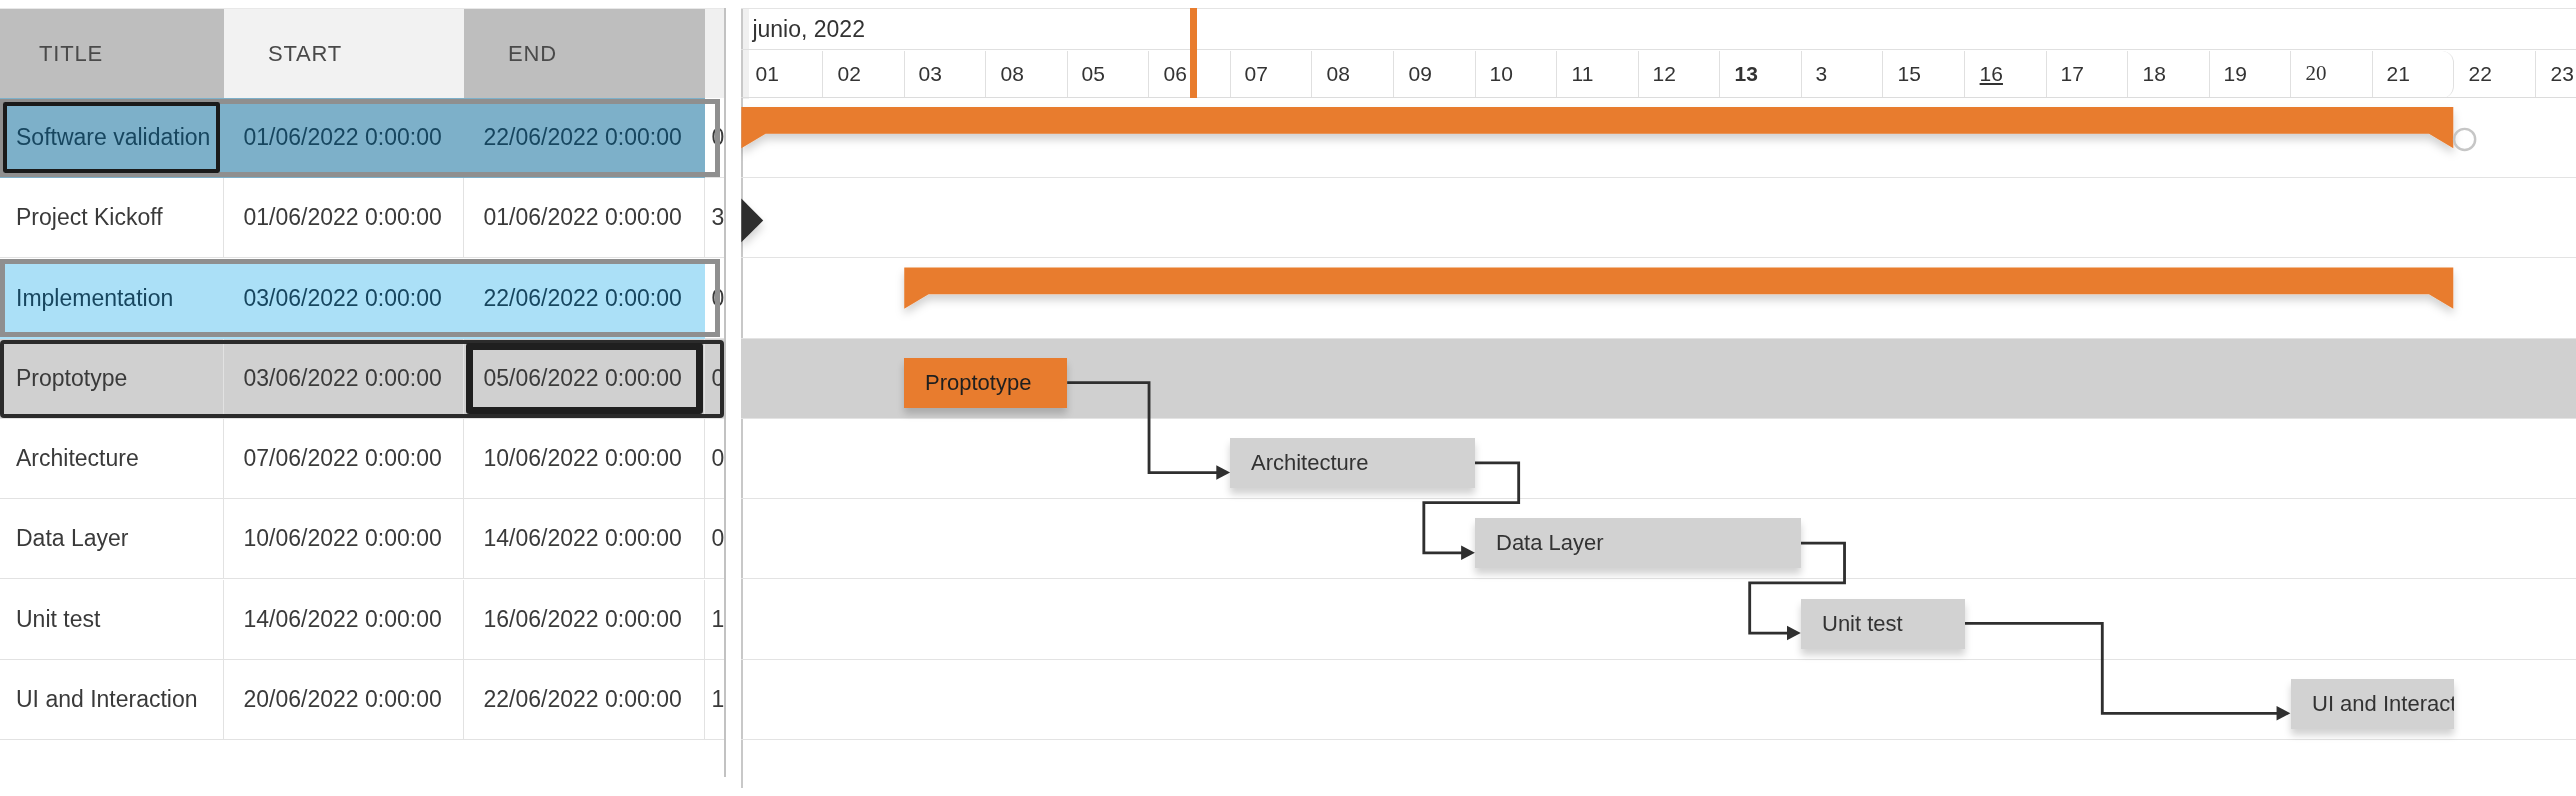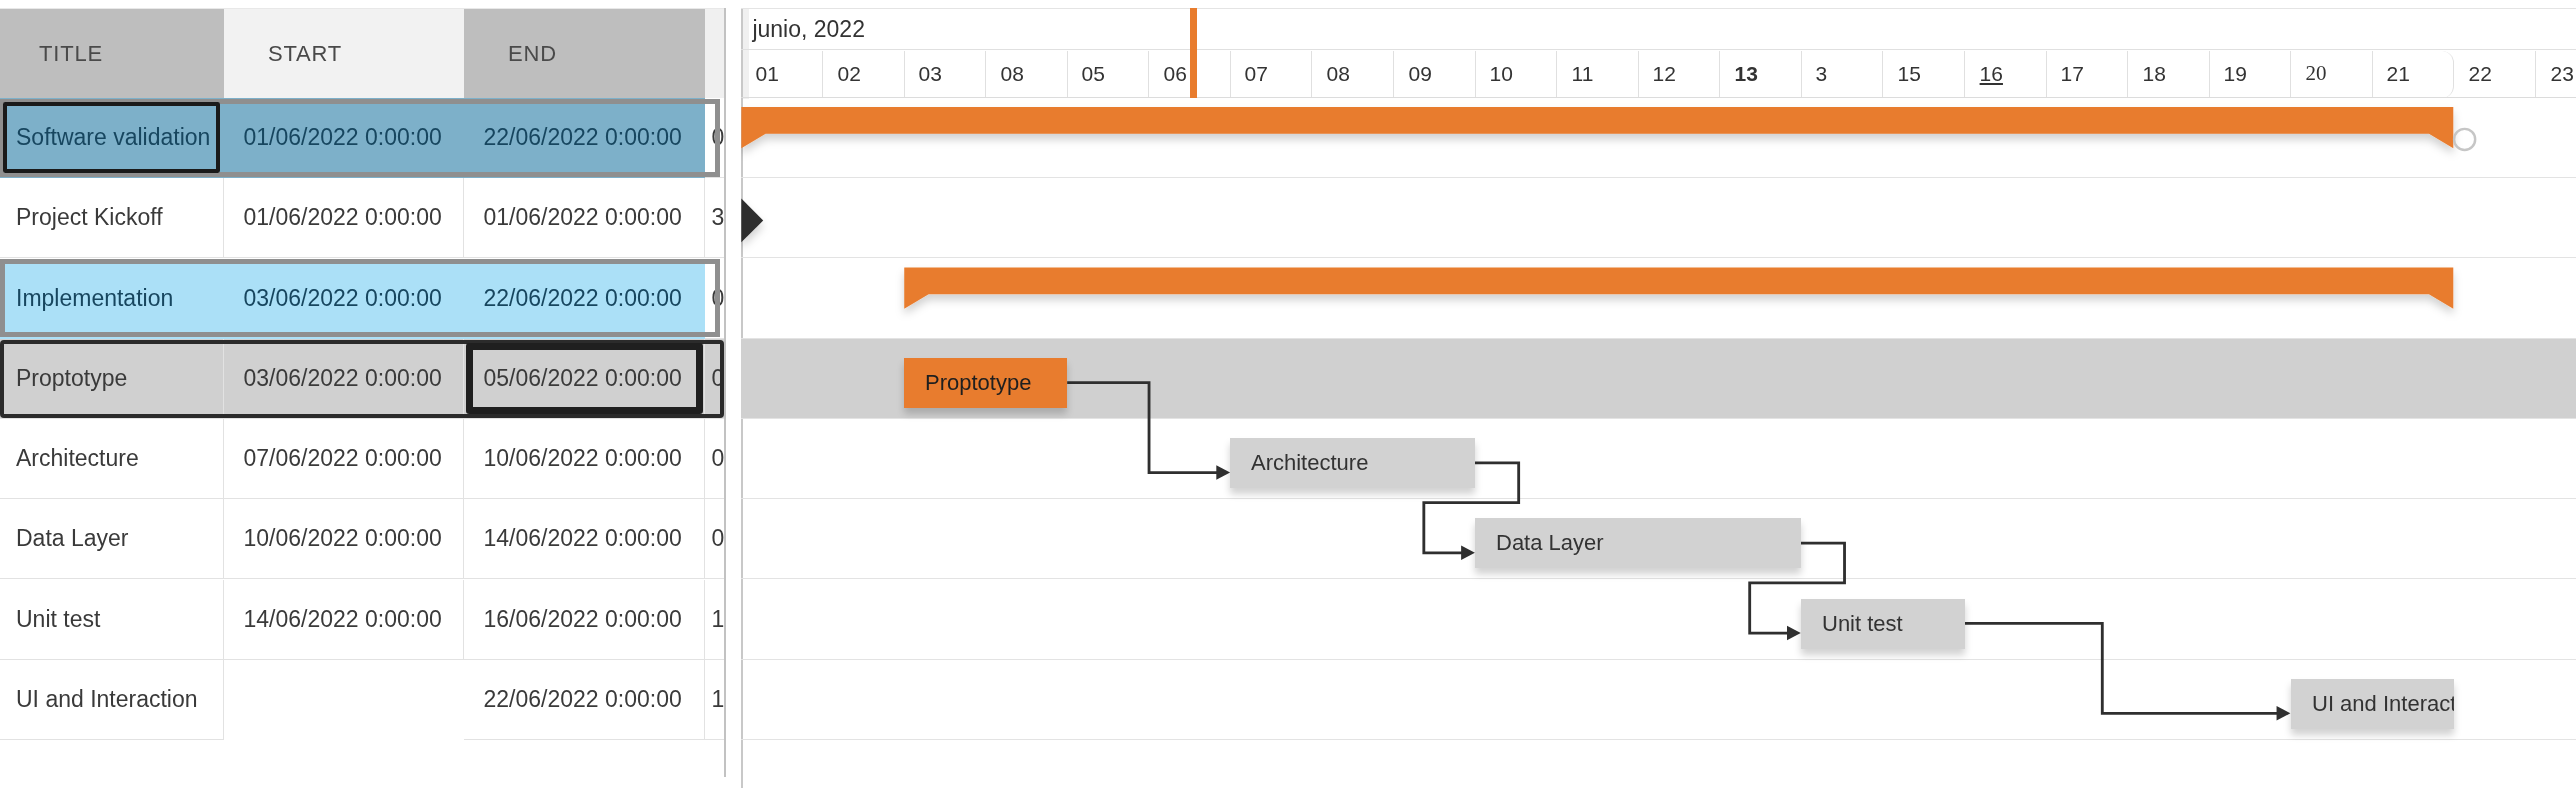--- a/index.html
+++ b/index.html
@@ -98,20 +98,21 @@
           <div class="g-cell" style="left: 705px; width: 21px; padding-left: 6.5px;">0</div>
         </div>
         <div class="g-row" style="top: 482px;">
           <div class="g-cell" style="left: 0px; width: 224px; padding-left: 16px;">Unit test</div>
           <div class="g-cell" style="left: 224px; width: 240px; padding-left: 19.5px;">14/06/2022 0:00:00</div>
           <div class="g-cell" style="left: 464px; width: 241px; padding-left: 19.5px;">16/06/2022 0:00:00</div>
           <div class="g-cell" style="left: 705px; width: 21px; padding-left: 6.5px;">1</div>
         </div>
         <div class="g-row" style="top: 562px;">
           <div class="g-cell" style="left: 0px; width: 224px; padding-left: 16px;">UI and Interaction</div>
+          <div class="g-cell" style="left: 224px; width: 240px; padding-left: 19.5px;">20/06/2022 0:00:00</div>
           <div class="g-cell" style="left: 464px; width: 241px; padding-left: 19.5px;">22/06/2022 0:00:00</div>
           <div class="g-cell" style="left: 705px; width: 21px; padding-left: 6.5px;">1</div>
         </div>
       </div>
   <div class="sel-frame" style="left: 0px; top: 91px; width: 720px; height: 78px;"></div>
       <div class="focus-frame" style="left: 3.2px; top: 94px; width: 217px; height: 71px; border: 4px solid rgb(26, 26, 26); border-radius: 2.4px;"></div>
       <div class="sel-frame" style="left: 0px; top: 251px; width: 720px; height: 78px;"></div>
       <div class="focus-frame" style="left: 0px; top: 332px; width: 724px; height: 78px; border: 4px solid rgb(43, 43, 43); border-radius: 4px;"></div>
       <div class="focus-frame" style="left: 466px; top: 335px; width: 237px; height: 71px; border: 7.3px solid rgb(31, 31, 31); border-radius: 3.2px;"></div>
     </div>

